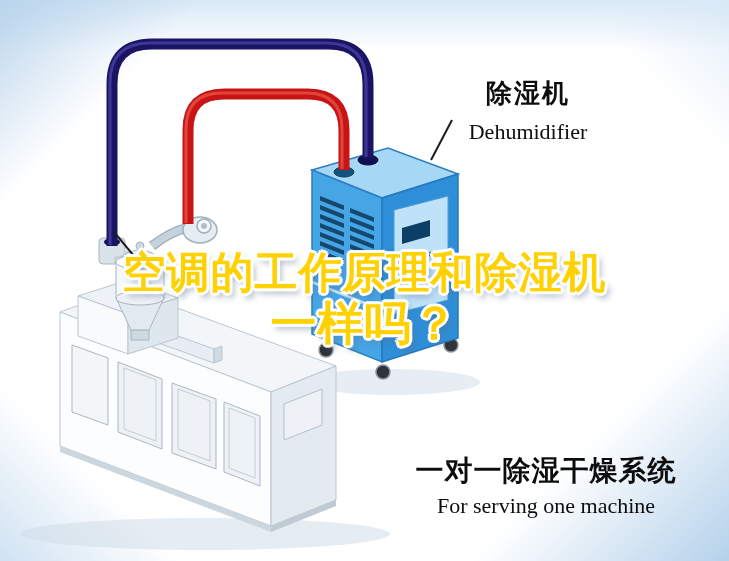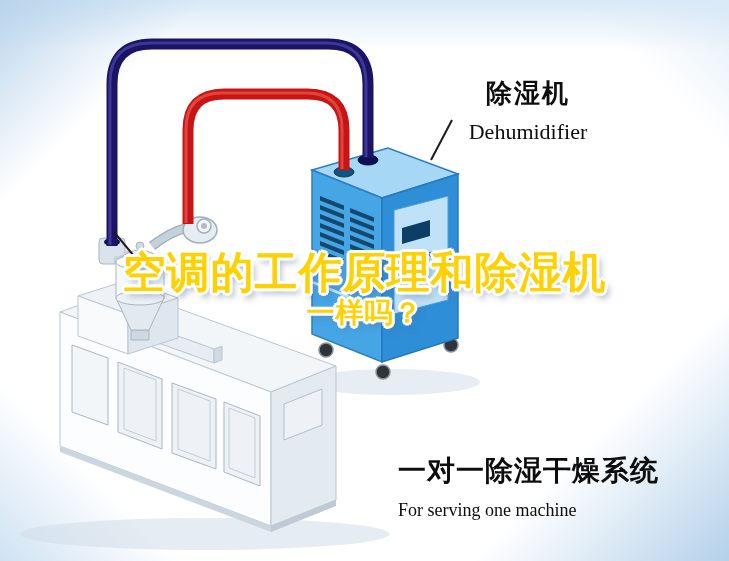--- a/index.html
+++ b/index.html
@@ -31,24 +31,24 @@
     letter-spacing:1px;
     text-shadow:
       -2px -2px 0 #ffffff, 2px -2px 0 #ffffff,
       -2px  2px 0 #ffffff, 2px  2px 0 #ffffff,
       -3px  0   0 #ffffff, 3px  0   0 #ffffff,
        0   -3px 0 #ffffff, 0    3px 0 #ffffff,
        4px  5px 6px rgba(90,110,140,0.55);
     margin-top: 19px;
   }
   .main-title .t1{font-size:43px;line-height:1.1;}
-  .main-title .t2{font-size:28px;line-height:1.1;margin-top:2px;text-align:center;}
-  .caption{position:absolute;left:398px;top:452px;width:296px;color:#0d0d0d;}
+  .main-title .t2{font-size:46px;line-height:1.1;margin-top:2px;text-align:center;}
+  .caption{position:absolute;left:398px;top:452px;width:296px;text-align:center;color:#0d0d0d;}
   .caption .cap-cn{font-weight:bold;font-size:28px;letter-spacing:1px;}
-  .caption .cap-en{font-family:"Liberation Serif","DejaVu Serif",serif;font-size:18px;margin-top:10px;}
+  .caption .cap-en{font-family:"Liberation Serif","DejaVu Serif",serif;font-size:22px;margin-top:3px;}
 </style>
 </head>
 <body>
 
 <div class="stage">
 
   <svg class="scene" width="729" height="561" viewBox="0 0 729 561">
     <defs>
       <path id="slat" d="M0 0 l24 9.5 l0 4.5 l-24 -9.5 Z"></path>
     </defs>

